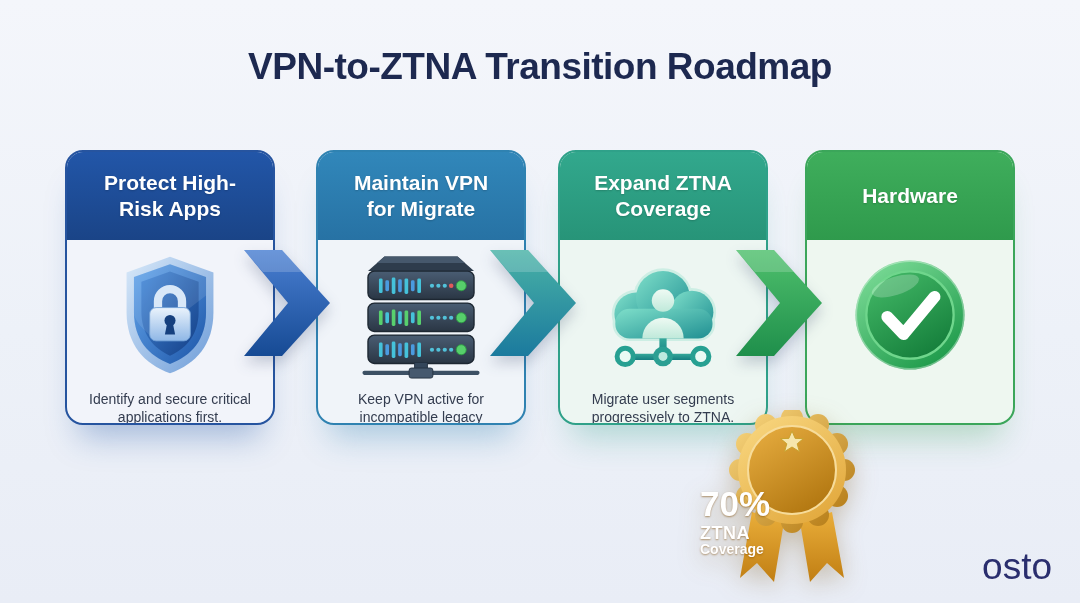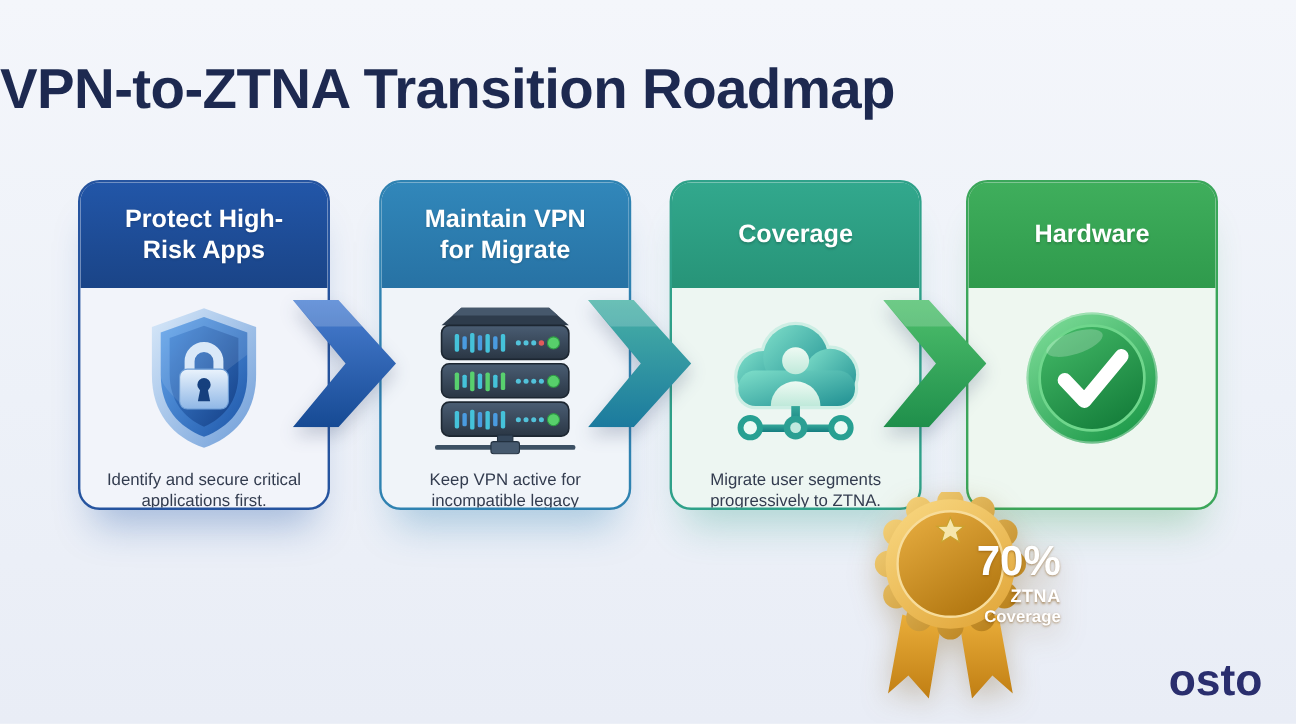--- a/index.html
+++ b/index.html
@@ -11,22 +11,22 @@
   }
   .stage {
     position:relative;
     width:1080px; height:603px;
     margin:0 auto;
     background: linear-gradient(180deg, #f4f6fb 0%, #edf1f8 55%, #e9edf6 100%);
     overflow:hidden;
   }
   .page-title {
     position:absolute; top:46px; left:0; right:0;
-    text-align:left;
-    font-size:47px; font-weight:700; letter-spacing:-0.5px;
+    text-align:center;
+    font-size:37px; font-weight:700; letter-spacing:-0.5px;
     color: var(--title-color, #1d2950);
   }
   
   .card {
     position:absolute; top:150px; width:210px; height:275px;
     background: var(--body-bg, #f2f4fa);
     border: 2px solid var(--border, #26549f);
     border-radius: 18px;
     box-shadow: 0 26px 32px -14px var(--shadow, rgba(40,80,160,0.3));
     overflow:hidden;
@@ -69,31 +69,32 @@
   .arrow-2 { left:490px; }
   .arrow-3 { left:736px; }
   
   .badge {
     position:absolute; left:700px; top:410px; width:184px; height:178px;
     z-index:10;
     filter: drop-shadow(0 8px 12px rgba(120,80,10,0.30));
   }
   .badge svg { position:absolute; inset:0; }
   .badge-text {
-    position:absolute; left:0; width:184px; text-align:right;
+    position:absolute; left:0; width:184px; text-align:left;
     color:#ffffff; font-weight:700;
     text-shadow: 0 1px 2px rgba(125,72,0,0.55);
+    margin-top: 36px;
   }
   .badge-value { top:38px; font-size:35px; line-height:40px; }
-  .badge-l1 { top:80px; font-size:15px; line-height:15px; letter-spacing:0.5px; }
+  .badge-l1 { top:80px; font-size:18px; line-height:15px; letter-spacing:0.5px; }
   .badge-l2 { top:96px; font-size:14px; line-height:15px; }
   
   .logo {
     position:absolute; right:28px; top:546px;
-    font-size:37px; font-weight:700; letter-spacing:0px;
+    font-size:37px; font-weight:400; letter-spacing:0px;
     color: var(--logo-color, #2a2e6e);
   }
 </style>
 </head>
 <body style="--background: #eef1f8; --title-color: #1d2950;">
 
 <div class="stage">
 
   <h1 class="page-title">VPN-to-ZTNA Transition Roadmap</h1>
 
@@ -202,20 +203,21 @@
           <rect x="2" y="131" width="128" height="4.5" rx="2" fill="#3c5064"></rect>
           <rect x="53" y="128" width="26" height="11" rx="2.5" fill="#46596e" stroke="#233140" stroke-width="1"></rect>
         </svg>
       </div>
       <p class="card-desc">Keep VPN active for incompatible legacy systems.</p>
     </div>
   </section>
 
   <section class="card card-3" style="--header-from: #32a88d; --header-to: #279478; --border: #2fa189; --body-bg: #edf6f2; --shadow: rgba(47,161,137,0.32);">
     <header class="card-header">
+      <span>Expand ZTNA</span>
       <span>Coverage</span>
     </header>
     <div class="card-body">
       <div class="card-icon">
         <svg width="126" height="120" viewBox="0 0 140 130" aria-hidden="true">
           <defs>
             <linearGradient id="cl-main" x1="0" y1="0" x2="1" y2="1">
               <stop offset="0" stop-color="#7fdfca"></stop>
                 <stop offset="1" stop-color="#1f8f92"></stop>
             </linearGradient>

